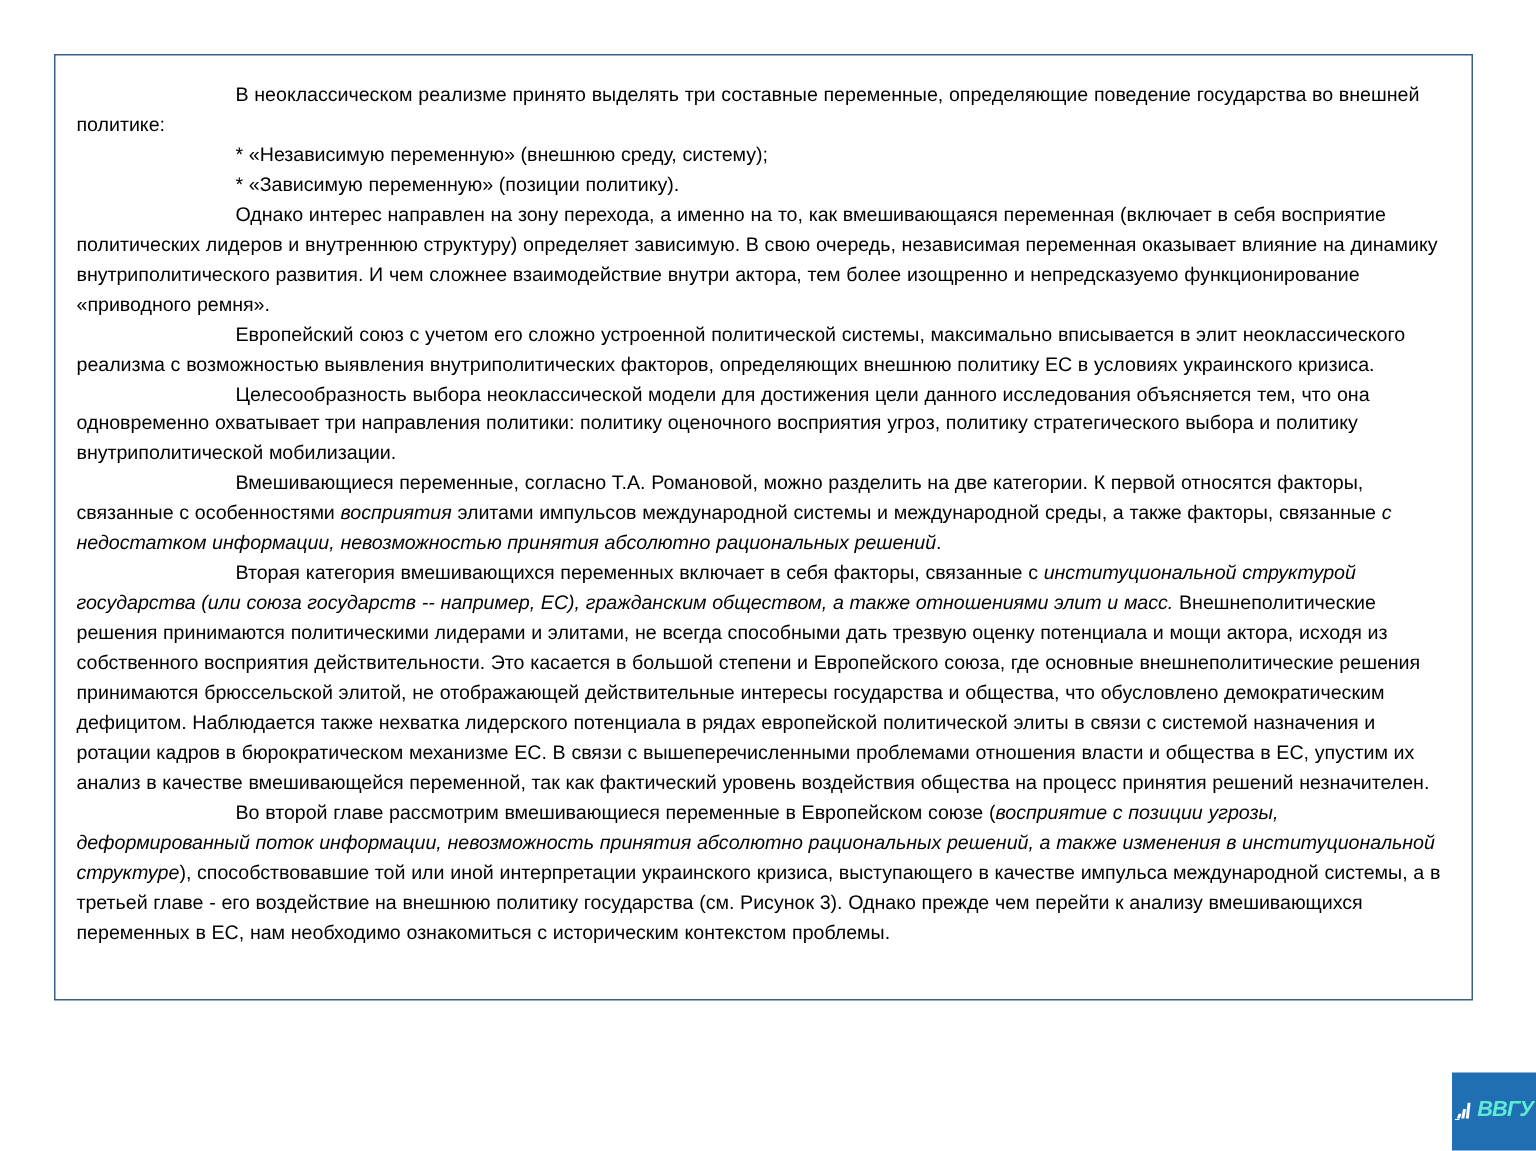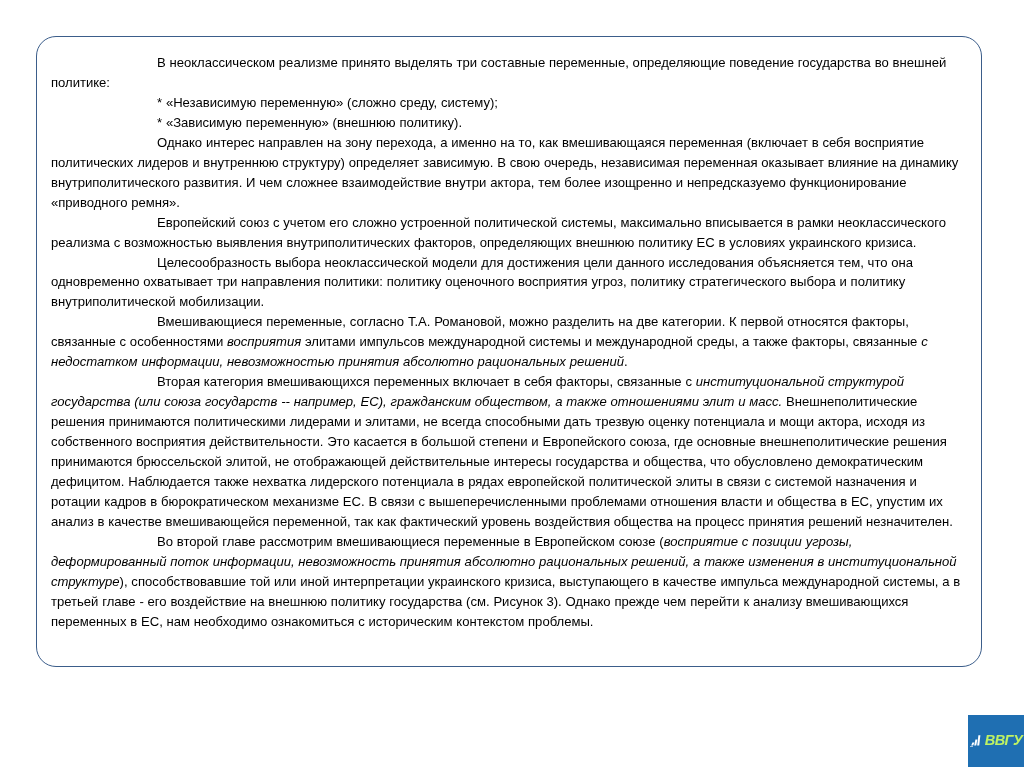--- a/index.html
+++ b/index.html
@@ -98,39 +98,39 @@
     letter-spacing: -0.6px;
     line-height: 1;
     white-space: nowrap;
   }
 </style>
 </head>
 <body>
 
 <div class="slide">
 
-  <div class="content-frame" style="border-color: rgb(59, 93, 138); border-radius: 20px;">
+  <div class="content-frame" style="border-color: rgb(59, 93, 138);">
     <div class="text-body" id="text-body">
         <p class="para indent"><span>В неоклассическом реализме принято выделять три составные переменные, определяющие поведение государства во внешней политике:</span></p>
-        <p class="para indent-bullet"><span>* «Независимую переменную» (сложно среду, систему);</span></p>
-        <p class="para indent-bullet"><span>* «Зависимую переменную» (внешнюю политику).</span></p>
+        <p class="para indent-bullet"><span>* «Независимую переменную» (внешнюю среду, систему);</span></p>
+        <p class="para indent-bullet"><span>* «Зависимую переменную» (позиции политику).</span></p>
         <p class="para indent"><span>Однако интерес направлен на зону перехода, а именно на то, как вмешивающаяся переменная (включает в себя восприятие политических лидеров и внутреннюю структуру) определяет зависимую. В свою очередь, независимая переменная оказывает влияние на динамику внутриполитического развития. И чем сложнее взаимодействие внутри актора, тем более изощренно и непредсказуемо функционирование «приводного ремня».</span></p>
-        <p class="para indent"><span>Европейский союз с учетом его сложно устроенной политической системы, максимально вписывается в рамки неоклассического реализма с возможностью выявления внутриполитических факторов, определяющих внешнюю политику ЕС в условиях украинского кризиса.</span></p>
+        <p class="para indent"><span>Европейский союз с учетом его сложно устроенной политической системы, максимально вписывается в элит неоклассического реализма с возможностью выявления внутриполитических факторов, определяющих внешнюю политику ЕС в условиях украинского кризиса.</span></p>
         <p class="para indent"><span>Целесообразность выбора неоклассической модели для достижения цели данного исследования объясняется тем, что она одновременно охватывает три направления политики: политику оценочного восприятия угроз, политику стратегического выбора и политику внутриполитической мобилизации.</span></p>
         <p class="para indent"><span>Вмешивающиеся переменные, согласно Т.А. Романовой, можно разделить на две категории. К первой относятся факторы, связанные с особенностями </span><i>восприятия</i><span> элитами импульсов международной системы и международной среды, а также факторы, связанные </span><i>с недостатком информации, невозможностью принятия абсолютно рациональных решений</i><span>.</span></p>
         <p class="para indent"><span>Вторая категория вмешивающихся переменных включает в себя факторы, связанные с </span><i>институциональной структурой государства (или союза государств -- например, ЕС), гражданским обществом, а также отношениями элит и масс.</i><span> Внешнеполитические решения принимаются политическими лидерами и элитами, не всегда способными дать трезвую оценку потенциала и мощи актора, исходя из собственного восприятия действительности. Это касается в большой степени и Европейского союза, где основные внешнеполитические решения принимаются брюссельской элитой, не отображающей действительные интересы государства и общества, что обусловлено демократическим дефицитом. Наблюдается также нехватка лидерского потенциала в рядах европейской политической элиты в связи с системой назначения и ротации кадров в бюрократическом механизме ЕС. В связи с вышеперечисленными проблемами отношения власти и общества в ЕС, упустим их анализ в качестве вмешивающейся переменной, так как фактический уровень воздействия общества на процесс принятия решений незначителен.</span></p>
         <p class="para indent"><span>Во второй главе рассмотрим вмешивающиеся переменные в Европейском союзе (</span><i>восприятие с позиции угрозы, деформированный поток информации, невозможность принятия абсолютно рациональных решений, а также изменения в институциональной структуре</i><span>), способствовавшие той или иной интерпретации украинского кризиса, выступающего в качестве импульса международной системы, а в третьей главе - его воздействие на внешнюю политику государства (см. Рисунок 3). Однако прежде чем перейти к анализу вмешивающихся переменных в ЕС, нам необходимо ознакомиться с историческим контекстом проблемы.</span></p>
       </div>
   </div>
 
   <div class="logo-badge" style="background: rgb(31, 111, 178);">
     <div class="logo-inner">
       <svg class="logo-mark" width="13" height="13" viewBox="0 0 13 13" aria-hidden="true">
         <polygon points="0,12 3,12 3,12.6 0,12.6" fill="#ffffff"></polygon>
         <polygon points="1.2,11.6 3.2,11.6 4.4,8.5 2.4,8.5" fill="#ffffff"></polygon>
         <polygon points="4.2,11.6 6.2,11.6 7.4,5.4 5.4,5.4" fill="#ffffff"></polygon>
         <polygon points="7.2,11.6 9.2,11.6 10.4,1.2 8.4,1.2" fill="#ffffff"></polygon>
       </svg>
-      <span class="logo-text" style="color: #bef264;">ВВГУ</span>
+      <span class="logo-text" style="color: #5eead4;">ВВГУ</span>
     </div>
   </div>
 
 </div>
 
 </body></html>

